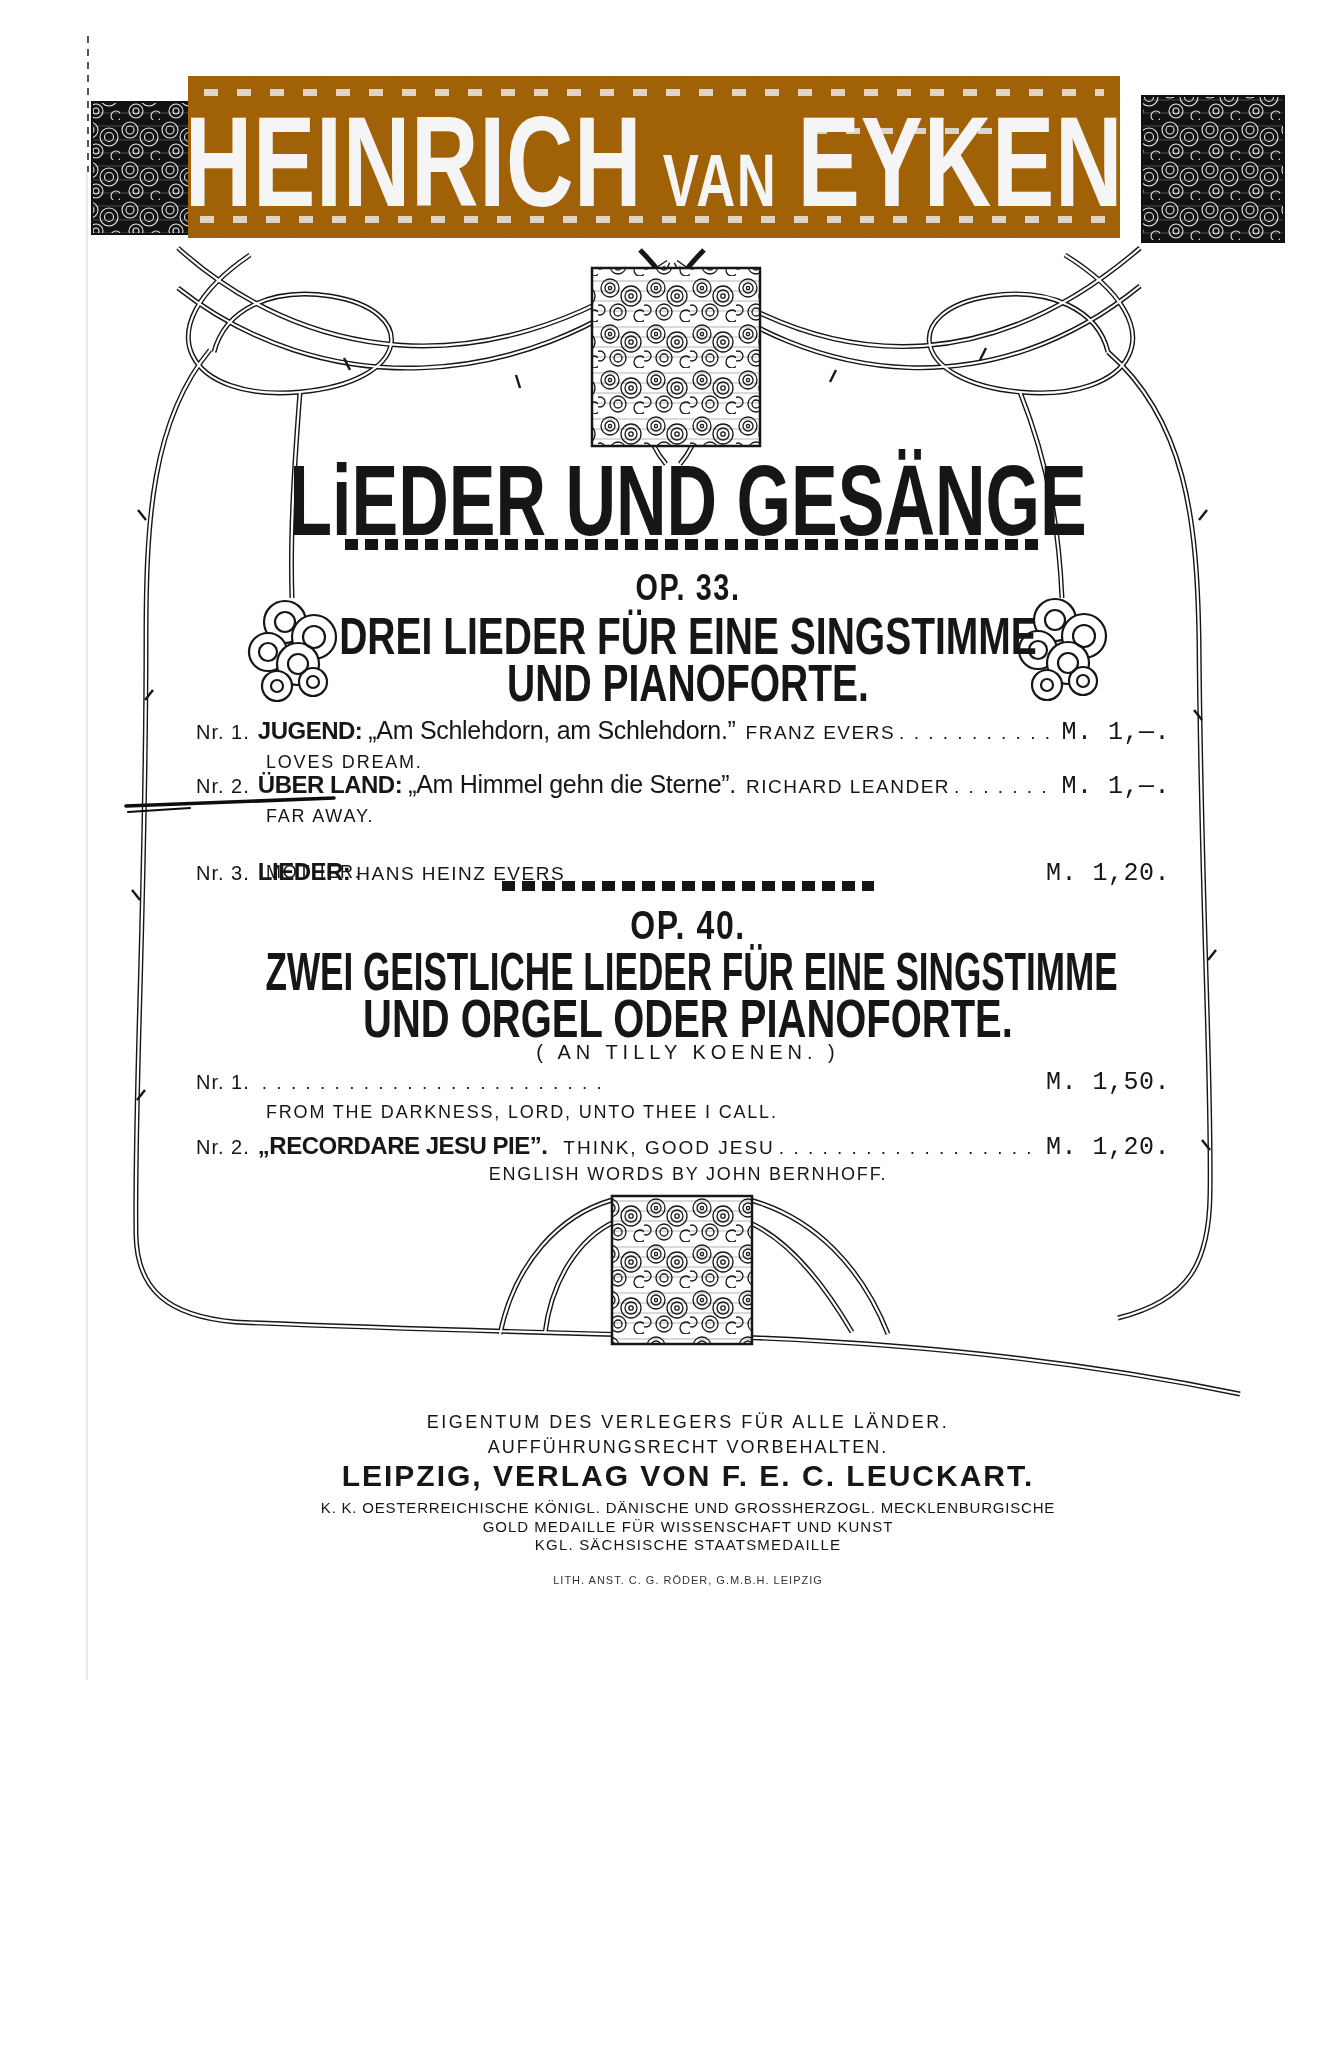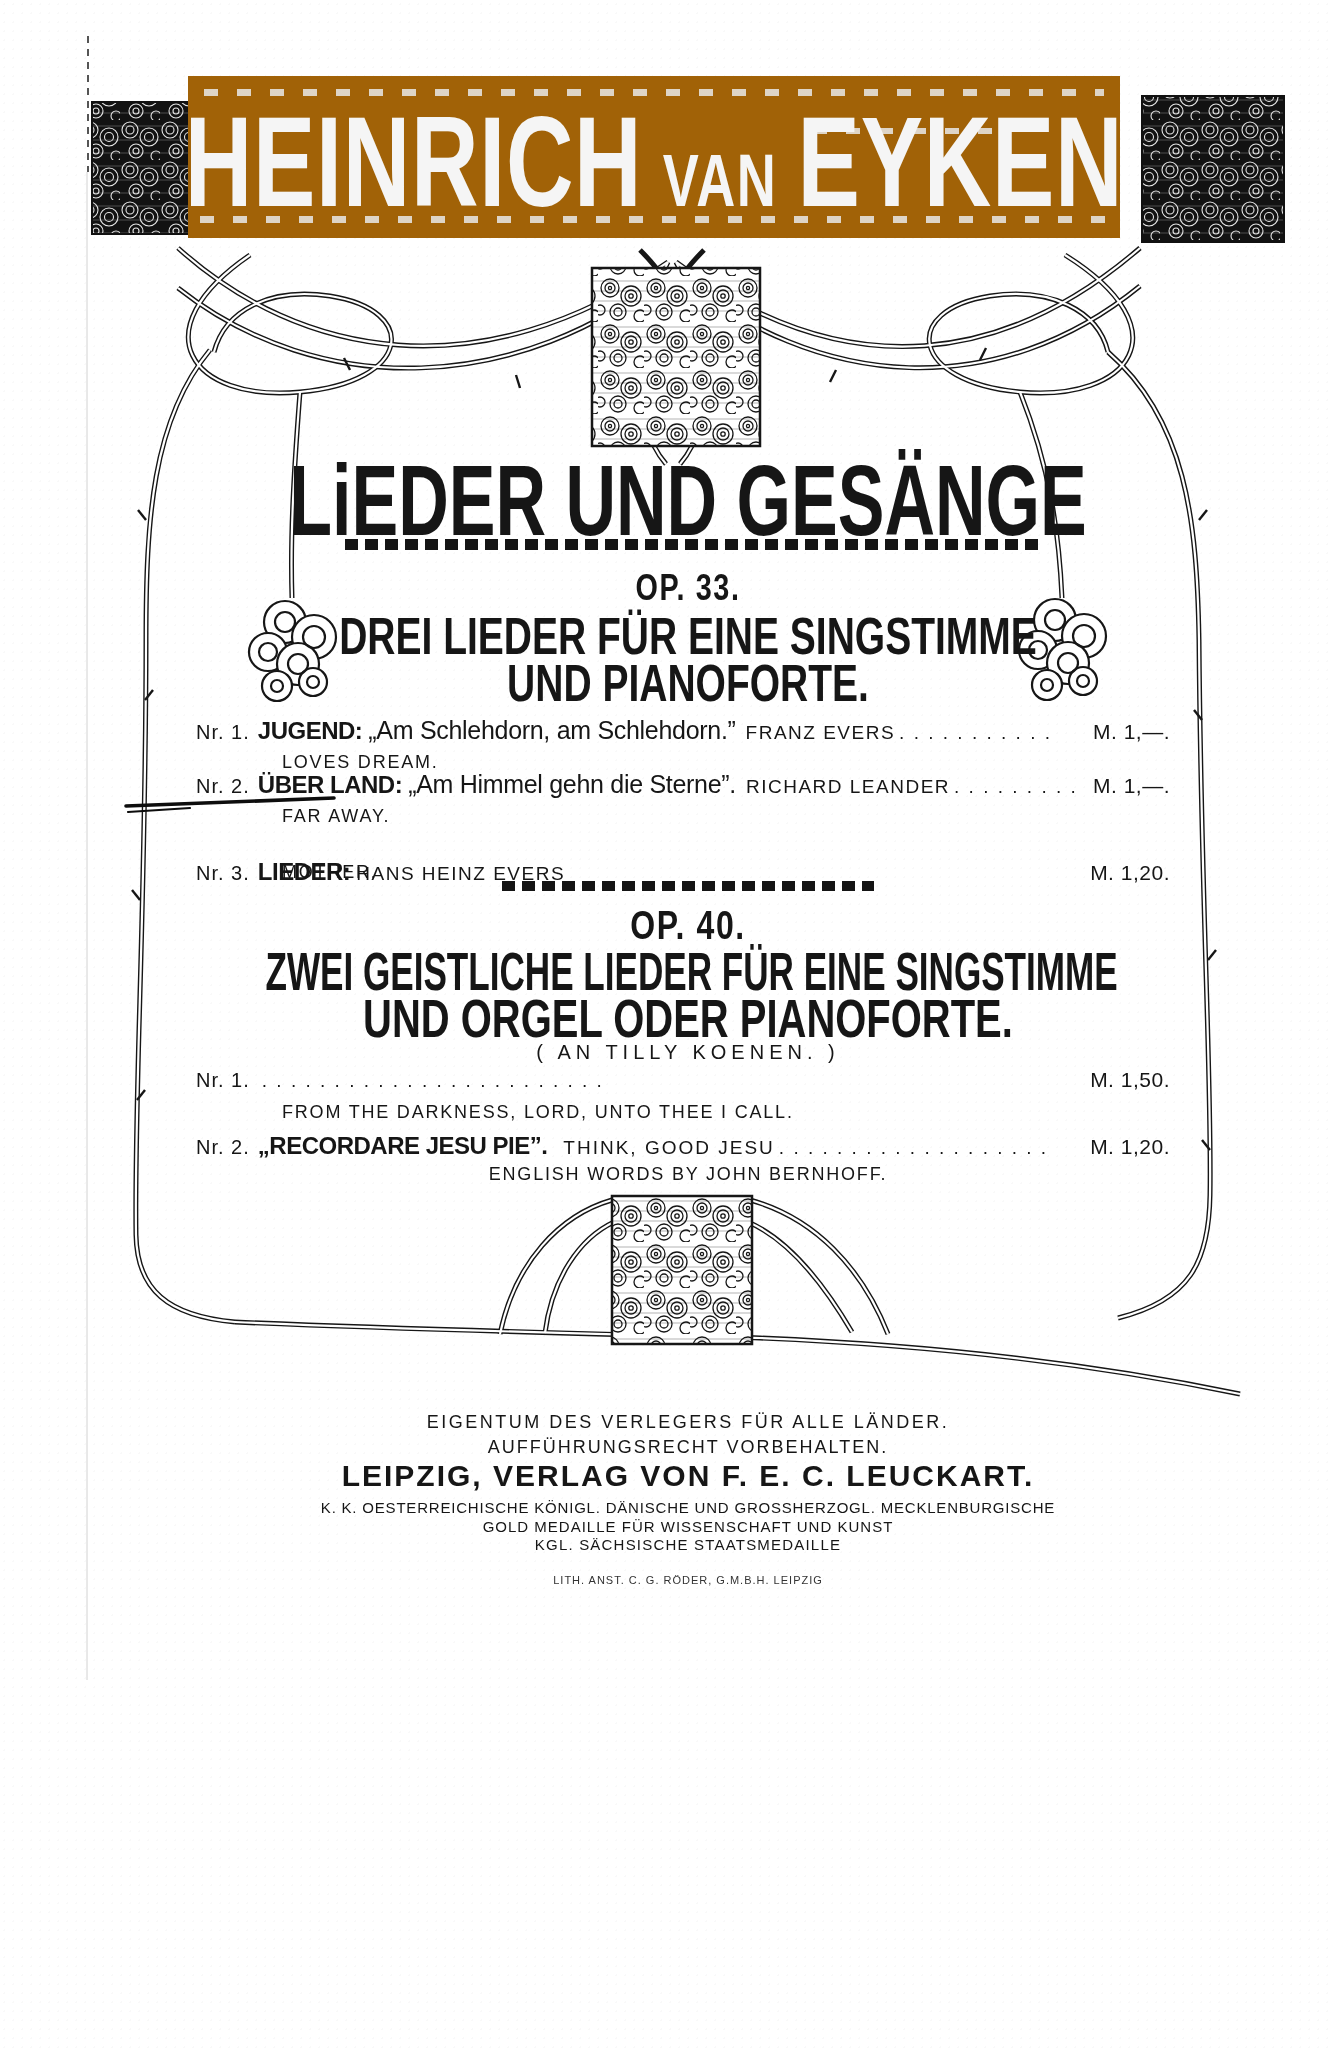--- a/index.html
+++ b/index.html
@@ -38,22 +38,22 @@
   .sq-rule{height:11px;background-image:repeating-linear-gradient(90deg,#141414 0 13px,transparent 13px 20px);}
   .rule1{left:345px;top:539px;width:700px;}
   .rule2{left:502px;top:881px;width:372px;height:10px;}
   
   .song-row{left:196px;width:974px;display:flex;align-items:baseline;white-space:nowrap;}
   .nr{font-size:20px;letter-spacing:1px;margin-right:8px;}
   .song-name{font-size:24px;font-weight:700;letter-spacing:-0.5px;margin-right:6px;}
   .quote{font-size:25px;letter-spacing:-0.3px;margin-right:10px;}
   .poet{font-size:19px;letter-spacing:1.5px;}
   .leader{flex:1;overflow:hidden;font-size:19px;letter-spacing:2px;margin:0 4px;}
-  .price{font-size:21px;letter-spacing:.5px;}
-  .song-sub{left:282px;font-size:18px;letter-spacing:1.8px;text-align:center;}
+  .price{font-size:25px;letter-spacing:.5px;font-family:Liberation Mono, monospace;}
+  .song-sub{left:266px;font-size:18px;letter-spacing:1.8px;text-align:center;}
   .song-sub.centered{left:38px;width:1300px;text-align:center;}
   .subtext{font-size:19px;letter-spacing:2px;margin-left:10px;}
   
   .imp{left:38px;width:1300px;text-align:center;white-space:nowrap;}
   .imp1{top:1412px;font-size:18px;letter-spacing:2.5px;}
   .imp2{top:1437px;font-size:18px;letter-spacing:2px;}
   .publisher{top:1459px;font-size:30px;font-weight:700;letter-spacing:2px;}
   .imp4{top:1499px;font-size:15px;letter-spacing:.8px;}
   .imp5{top:1518px;font-size:15px;letter-spacing:1px;}
   .imp6{top:1536px;font-size:15px;letter-spacing:1.2px;}

